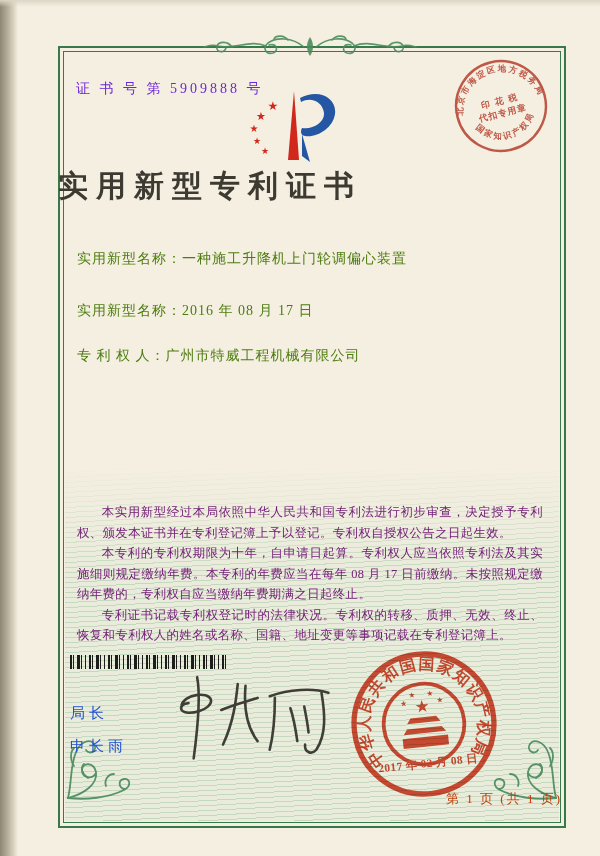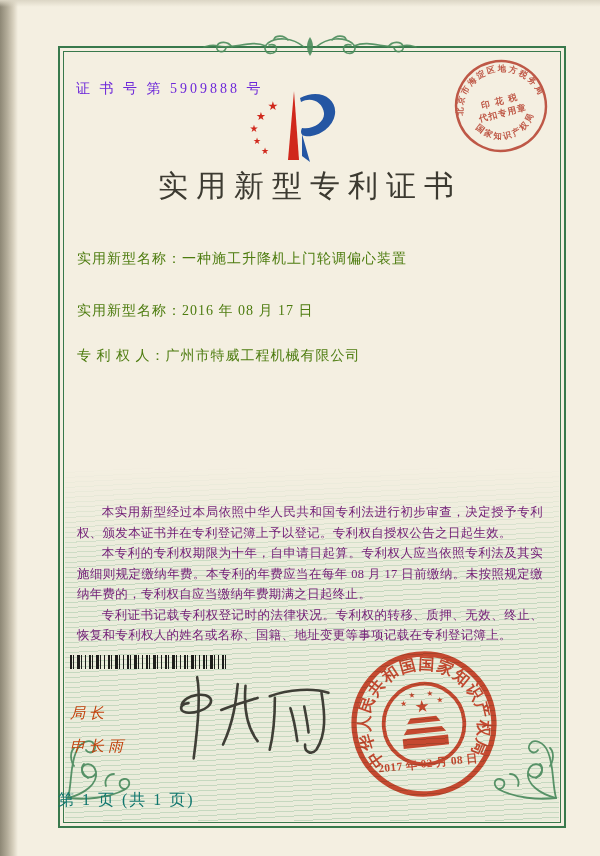--- a/index.html
+++ b/index.html
@@ -15,43 +15,43 @@
   .frame{position:absolute;left:58px;top:46px;width:504px;height:778px;
     border:2px solid #38794c;}
   .frame-inner{position:absolute;inset:3px;border:1px solid #38794c;}
   .guilloche{position:absolute;left:1px;right:1px;bottom:1px;height:46%;
     background-color:rgba(190,220,196,.18);
     background-image:repeating-linear-gradient(177deg,rgba(110,170,125,.30) 0 1px,rgba(110,170,125,0) 1px 5px);
     -webkit-mask-image:linear-gradient(to top,#000 70%,transparent 100%);
     mask-image:linear-gradient(to top,#000 70%,transparent 100%);}
   .cert-no{position:absolute;left:76px;top:80px;font-size:14px;letter-spacing:3px;color:#6d28d9;text-align:center;}
   .logo{position:absolute;left:247px;top:90px;width:90px;height:74px;}
-  .title{position:absolute;left:58px;width:504px;top:166px;margin:0;text-align:center;
-    font-size:30px;font-weight:400;letter-spacing:8px;color:#3c3a31;}
+  .title{position:absolute;left:58px;width:504px;top:166px;margin:0;
+    font-size:30px;font-weight:700;letter-spacing:8px;color:#3c3a31;}
   .fields{position:absolute;left:77px;top:249px;width:470px;font-size:14px;color:#4d7c0f;}
   .frow{line-height:20px;letter-spacing:1px;}
   .frow.r1{margin-bottom:32px;} .frow.r2{margin-bottom:23px;} .frow.r3{margin-bottom:24px;}
   .frow.r4{margin-bottom:25px;} .frow.r5{margin-bottom:21px;}
   .paras{position:absolute;left:77px;top:502px;width:466px;color:#701a75;}
   .paras p{margin:0;font-size:12.4px;line-height:20.5px;text-indent:2em;
     text-align:justify;letter-spacing:.4px;}
   .barcode{position:absolute;left:70px;top:655px;width:156px;height:14px;
     background:repeating-linear-gradient(90deg,
       #1d1d1b 0 2px,transparent 2px 3px,#1d1d1b 3px 4px,transparent 4px 7px,
       #1d1d1b 7px 10px,transparent 10px 11px,#1d1d1b 11px 12px,transparent 12px 15px,
       #1d1d1b 15px 16px,transparent 16px 19px);}
-  .signer{position:absolute;left:70px;top:704px;font-size:15px;letter-spacing:4px;color:#c2410c;font-style:italic;}
+  .signer{position:absolute;left:70px;top:704px;font-size:15px;letter-spacing:4px;color:#1d4ed8;}
   .signer div{margin-bottom:14px;}
   .signature{position:absolute;left:160px;top:672px;width:190px;height:95px;}
   .seal{position:absolute;left:348px;top:648px;width:152px;height:152px;
     transform:rotate(-6deg);mix-blend-mode:multiply;opacity:.95;}
   .tax-stamp{position:absolute;left:450px;top:55px;width:102px;height:102px;
     transform:rotate(-14deg);mix-blend-mode:multiply;opacity:.88;}
-  .footer{position:absolute;left:58px;width:504px;top:790px;text-align:left;
-    font-size:16px;letter-spacing:2px;color:#0f766e;}
+  .footer{position:absolute;left:58px;width:504px;top:790px;text-align:right;
+    font-size:13px;letter-spacing:2px;color:#c2410c;}
   .orn-top{position:absolute;left:200px;top:33px;width:220px;height:28px;}
   .orn-bl{position:absolute;left:62px;top:726px;width:78px;height:78px;}
   .orn-br{position:absolute;left:484px;top:726px;width:78px;height:78px;transform:scaleX(-1);}
   svg{display:block;}
 </style>
 </head>
 <body>
 
 <div class="paper">
 

